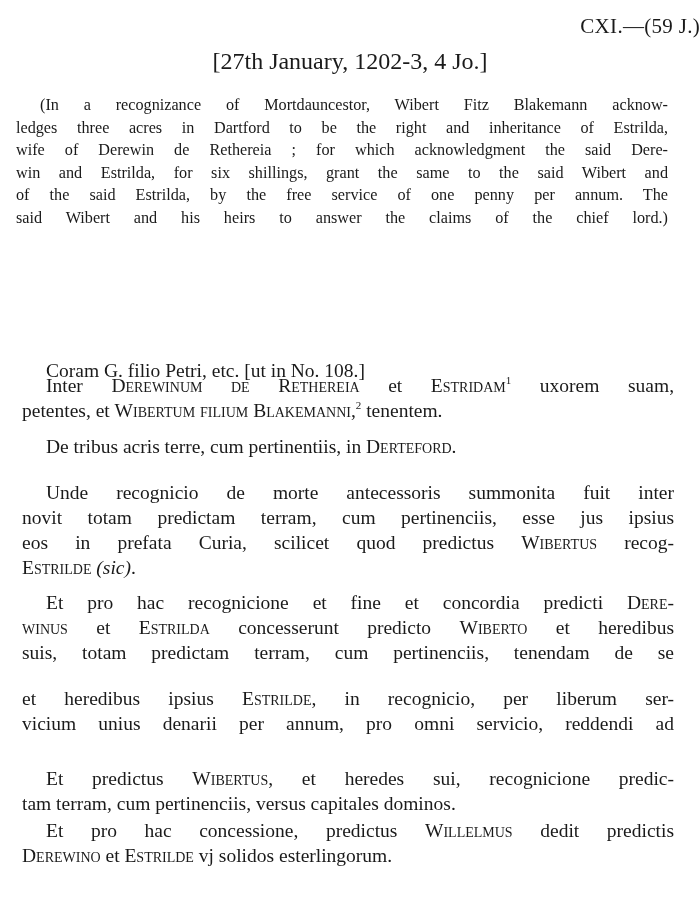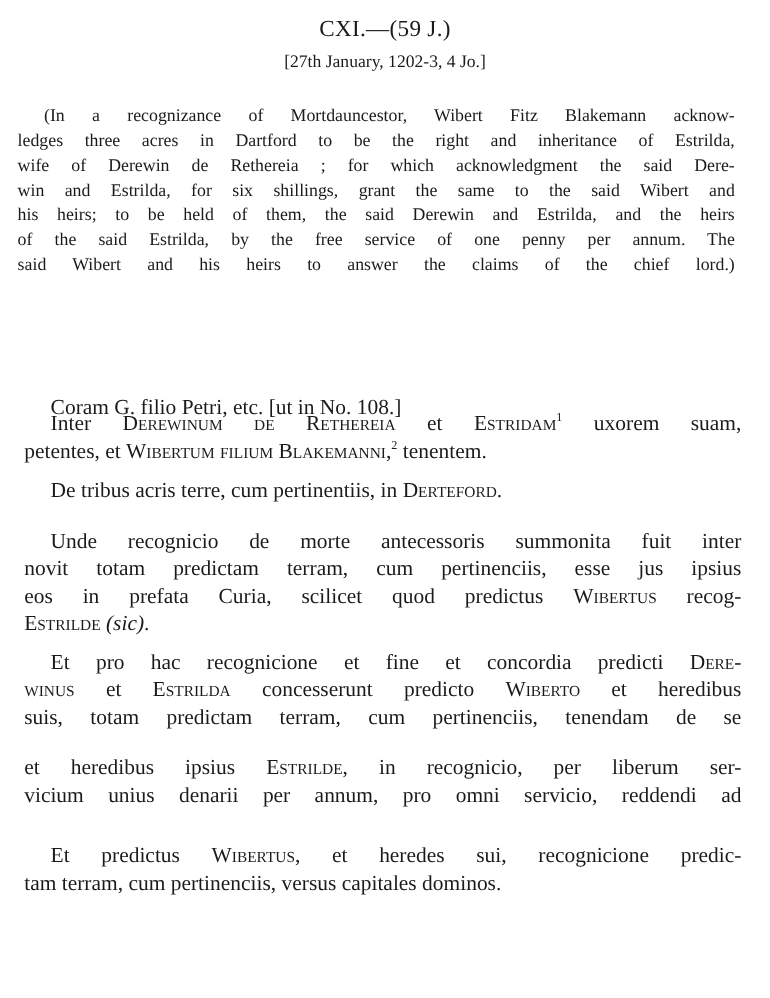--- a/index.html
+++ b/index.html
@@ -4,25 +4,25 @@
   <style>
     html, body { margin: 0; padding: 0; background: #ffffff; }
     body {
       width: 700px; height: 907px; overflow: hidden; position: relative;
       font-family: "Liberation Serif", "DejaVu Serif", serif;
       color: #1a1a1a;
     }
     .page { position: absolute; left: 0; top: 0; width: 700px; height: 907px; }
     .title {
       position: absolute; left: 0; width: 700px; top: 14px;
-      text-align: center; font-size: 21px; letter-spacing: 0.3px;
+      text-align: right; font-size: 21px; letter-spacing: 0.3px;
     }
     .date {
       position: absolute; left: 0; width: 700px; top: 48px;
-      text-align: center; font-size: 16px;
+      text-align: center; font-size: 24px;
     }
     .summary {
       position: absolute; left: 16px; width: 652px; top: 94px;
       font-size: 16.2px; line-height: 22.5px; text-align: justify;
     }
     .summary .line { display: block; text-align: justify; text-align-last: justify; white-space: nowrap; }
     .body-text {
       position: absolute; left: 22px; width: 652px;
       font-size: 19.5px; line-height: 25px;
     }
@@ -39,21 +39,20 @@
 <div class="page">
 
   <div class="title">CXI.—(59 J.)</div>
   <div class="date">[27th January, 1202-3, 4 Jo.]</div>
 
   <div class="summary">
     <span class="line j indent">(In a recognizance of Mortdauncestor, Wibert Fitz Blakemann acknow-</span>
     <span class="line j">ledges three acres in Dartford to be the right and inheritance of Estrilda,</span>
     <span class="line j">wife of Derewin de Rethereia ; for which acknowledgment the said Dere-</span>
     <span class="line j">win and Estrilda, for six shillings, grant the same to the said Wibert and</span>
-    <span class="line j">his heirs; to be held of them, the said Derewin and Estrilda, and the heirs</span>
     <span class="line j">of the said Estrilda, by the free service of one penny per annum.  The</span>
     <span class="line">said Wibert and his heirs to answer the claims of the chief lord.)</span>
   </div>
 
 
   <div class="body-text" style="top:336px;margin-top:22px;">
     <span class="line indent">Coram G. filio Petri, etc. [ut in No. 108.]</span>
   </div>
 
   <div class="body-text" style="top:373px;">
@@ -81,14 +80,18 @@
   <div class="body-text" style="top:686px;">
     <span class="line j"><span>et heredibus ipsius </span><span class="sc">Estrilde,</span><span> in recognicio, per liberum ser-</span></span>
     <span class="line j">vicium unius denarii per annum, pro omni servicio, reddendi ad</span>
   </div>
 
   <div class="body-text" style="top:766px;">
     <span class="line j indent"><span>Et predictus </span><span class="sc">Wibertus,</span><span> et heredes sui, recognicione predic-</span></span>
     <span class="line">tam terram, cum pertinenciis, versus capitales dominos.</span>
   </div>
 
+  <div class="body-text" style="top:818px;">
+    <span class="line j indent"><span>Et pro hac concessione, predictus </span><span class="sc">Willelmus</span><span> dedit predictis</span></span>
+    <span class="line"><span class="sc">Derewino</span><span> et </span><span class="sc">Estrilde</span><span> vj solidos esterlingorum.</span></span>
+  </div>
 
 </div>
 
 </body></html>

